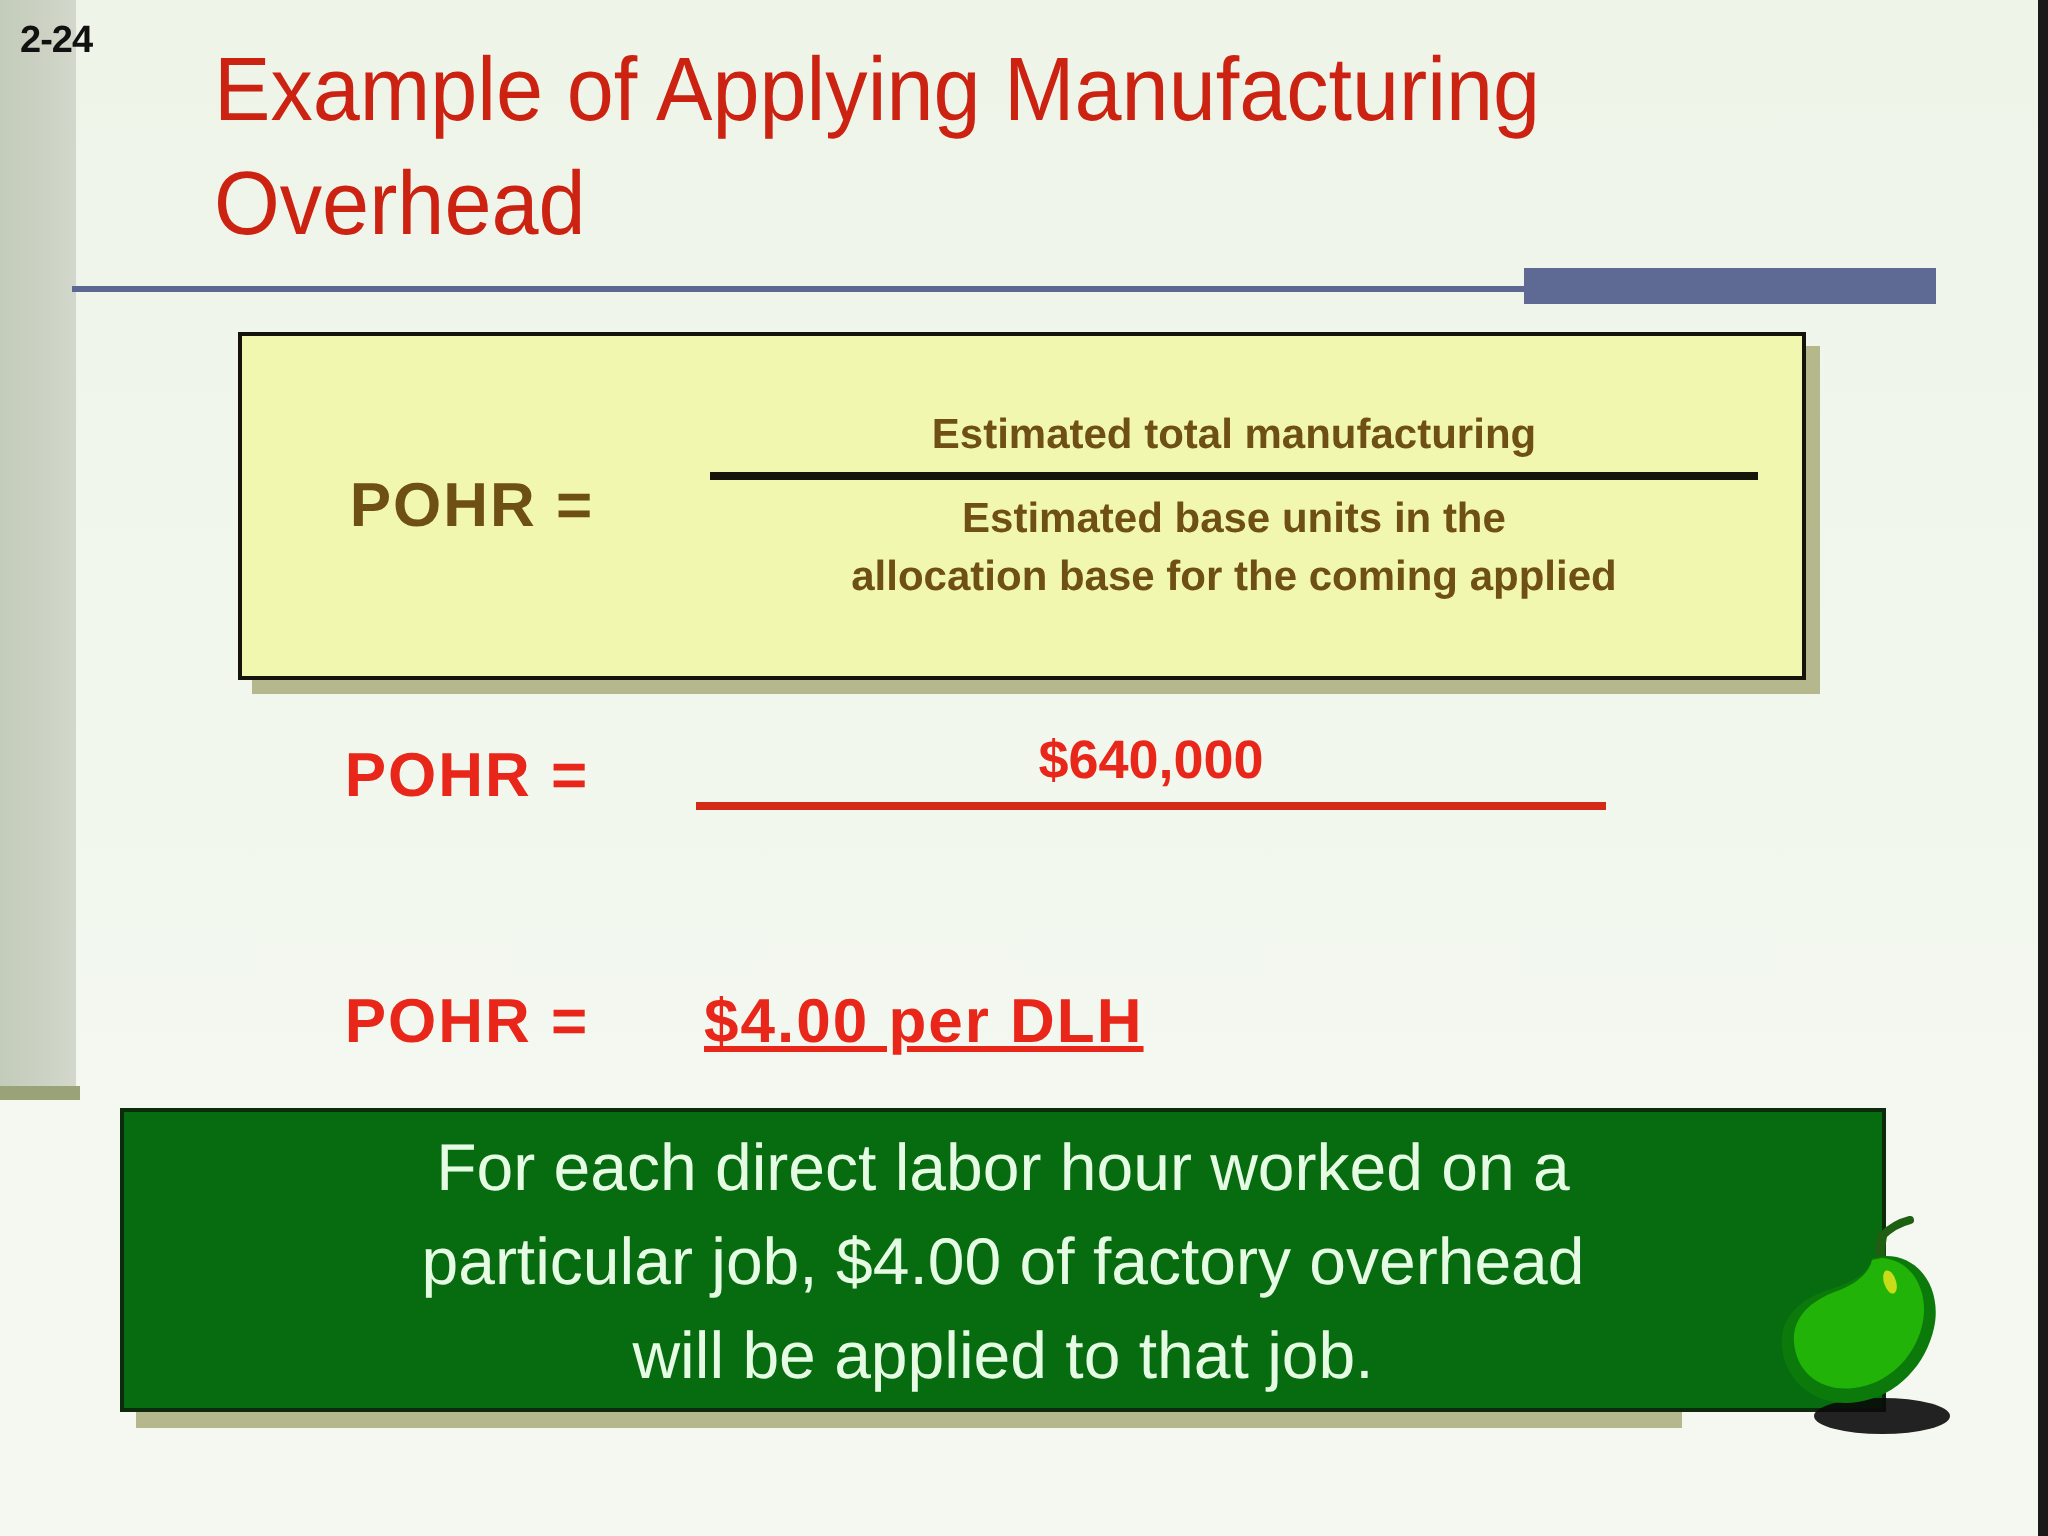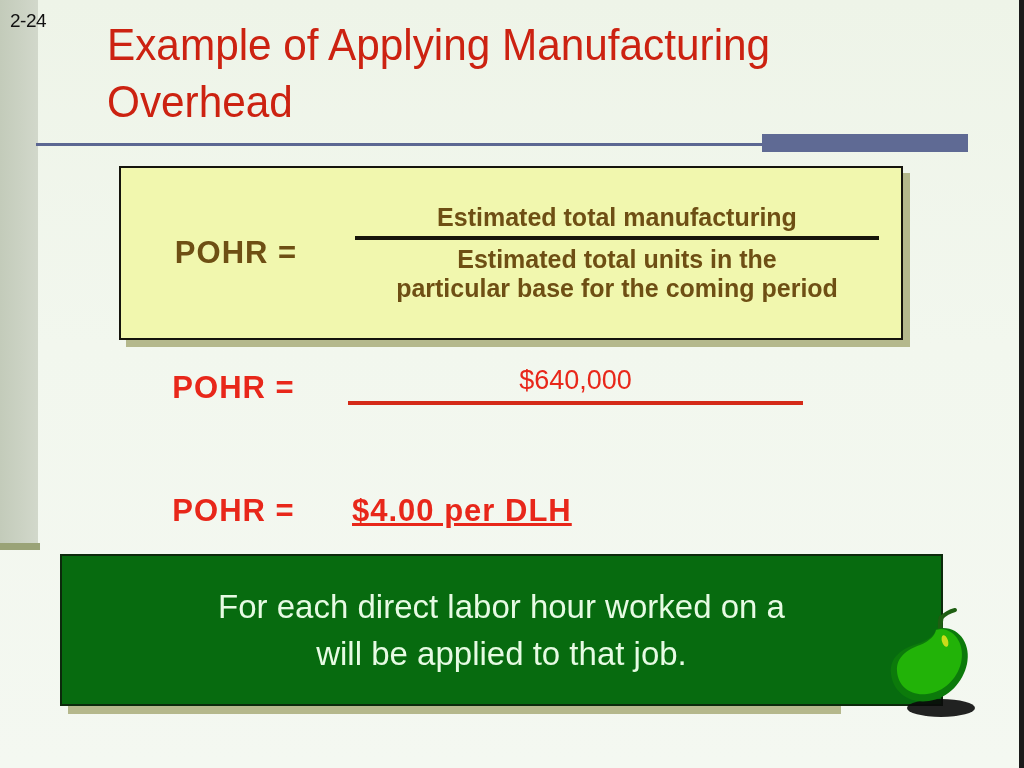--- a/index.html
+++ b/index.html
@@ -43,21 +43,21 @@
     width: 40px;
     height: 7px;
     background: #9aa377;
   }
 
   
   #slide-number {
     left: 10px;
     top: 10px;
     font-size: 19px;
-    font-weight: normal;
+    font-weight: bold;
     color: #111111;
     letter-spacing: -0.5px;
     font-family: "Liberation Sans", sans-serif;
   }
 
   
   #title {
     left: 107px;
     top: 16px;
     width: 840px;
@@ -118,21 +118,21 @@
   #formula-frac {
     flex: 1;
     padding-right: 18px;
     text-align: center;
     color: #6e4f14;
     font-weight: bold;
     font-family: "Liberation Sans Narrow", "Liberation Sans", sans-serif;
   }
   #formula-frac .num,
   #formula-frac .den {
-    font-size: 25px;
+    font-size: 21px;
     line-height: 29px;
     letter-spacing: 0px;
   }
   #formula-frac .bar {
     height: 4px;
     background: #17150a;
     margin: 4px 4px 5px 4px;
   }
 
   
@@ -149,21 +149,21 @@
     color: #e8271a;
     font-size: 31px;
     font-weight: bold;
     font-family: "Liberation Sans Narrow", "Liberation Sans", sans-serif;
     letter-spacing: 1px;
   }
   #eq1-frac {
     width: 455px;
     text-align: center;
     color: #e8271a;
-    font-weight: normal;
+    font-weight: bold;
     font-family: "Liberation Sans Narrow", "Liberation Sans", sans-serif;
   }
   #eq1-frac .num,
   #eq1-frac .den {
     font-size: 27px;
     line-height: 31px;
   }
   #eq1-frac .bar {
     height: 4px;
     background: #d42a18;
@@ -233,42 +233,43 @@
 
   <div class="layer" id="title-rule"></div>
   <div class="layer" id="title-accent"></div>
 
   <div class="layer" id="formula-box-shadow"></div>
   <div class="layer" id="formula-box">
     <div id="formula-lhs">POHR  =</div>
     <div id="formula-frac">
       <div class="num">Estimated total manufacturing</div>
       <div class="bar"></div>
-      <div class="den">Estimated total units in the</div>
-      <div class="den">particular base for the coming period</div>
+      <div class="den">Estimated base units in the</div>
+      <div class="den">allocation base for the coming applied</div>
     </div>
   </div>
 
   <div class="layer" id="eq1">
     <div id="eq1-lhs">POHR  =</div>
     <div id="eq1-frac">
       <div class="num">$640,000</div>
       <div class="bar"></div>
     </div>
   </div>
 
   <div class="layer" id="eq2">
     <div id="eq2-lhs">POHR  =</div>
     <div id="eq2-rhs">$4.00 per DLH</div>
   </div>
 
   <div class="layer" id="callout-shadow"></div>
   <div class="layer" id="callout">
     <div id="callout-text">
       <div>For each direct labor hour worked on a</div>
+      <div>particular job, $4.00 of factory overhead</div>
       <div>will be applied to that job.</div>
     </div>
   </div>
 
   <svg class="layer" id="pear" viewBox="0 0 112 118">
     <ellipse cx="62" cy="106" rx="34" ry="9" fill="#0a0a0a" opacity="0.9"></ellipse>
     <path d="M62 16 C60 26 62 32 64 36" stroke="#1e5f12" stroke-width="5" fill="none" stroke-linecap="round"></path>
     <path d="M62 16 C67 11 72 9 76 8" stroke="#1e5f12" stroke-width="4" fill="none" stroke-linecap="round"></path>
     <path d="M64 26 C82 26 92 44 88 62 C84 80 70 96 50 99 C30 102 14 90 12 72 C10 55 24 46 38 42 C50 38 56 33 57 27 Z" fill="#0c7a0b"></path>
     <path d="M62 27 C78 28 86 45 82 61 C78 77 65 90 48 92 C31 94 19 84 18 69 C17 55 29 47 41 43 C51 39 56 33 57 28 Z" fill="#22b308"></path>

